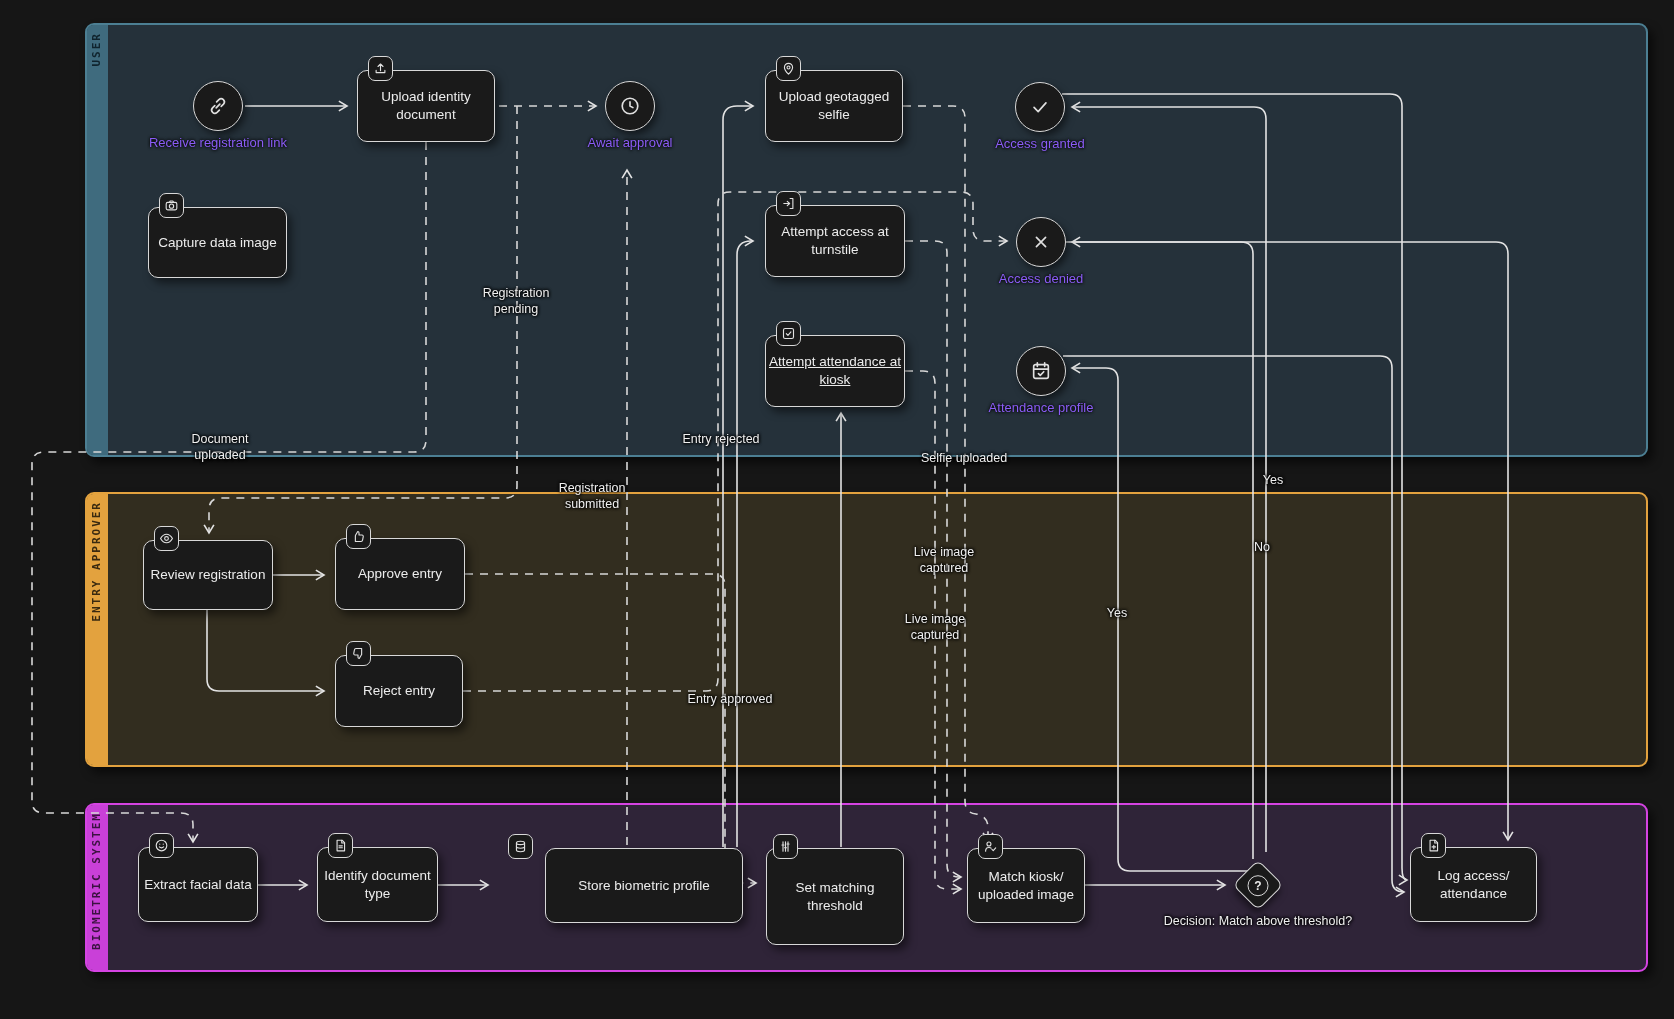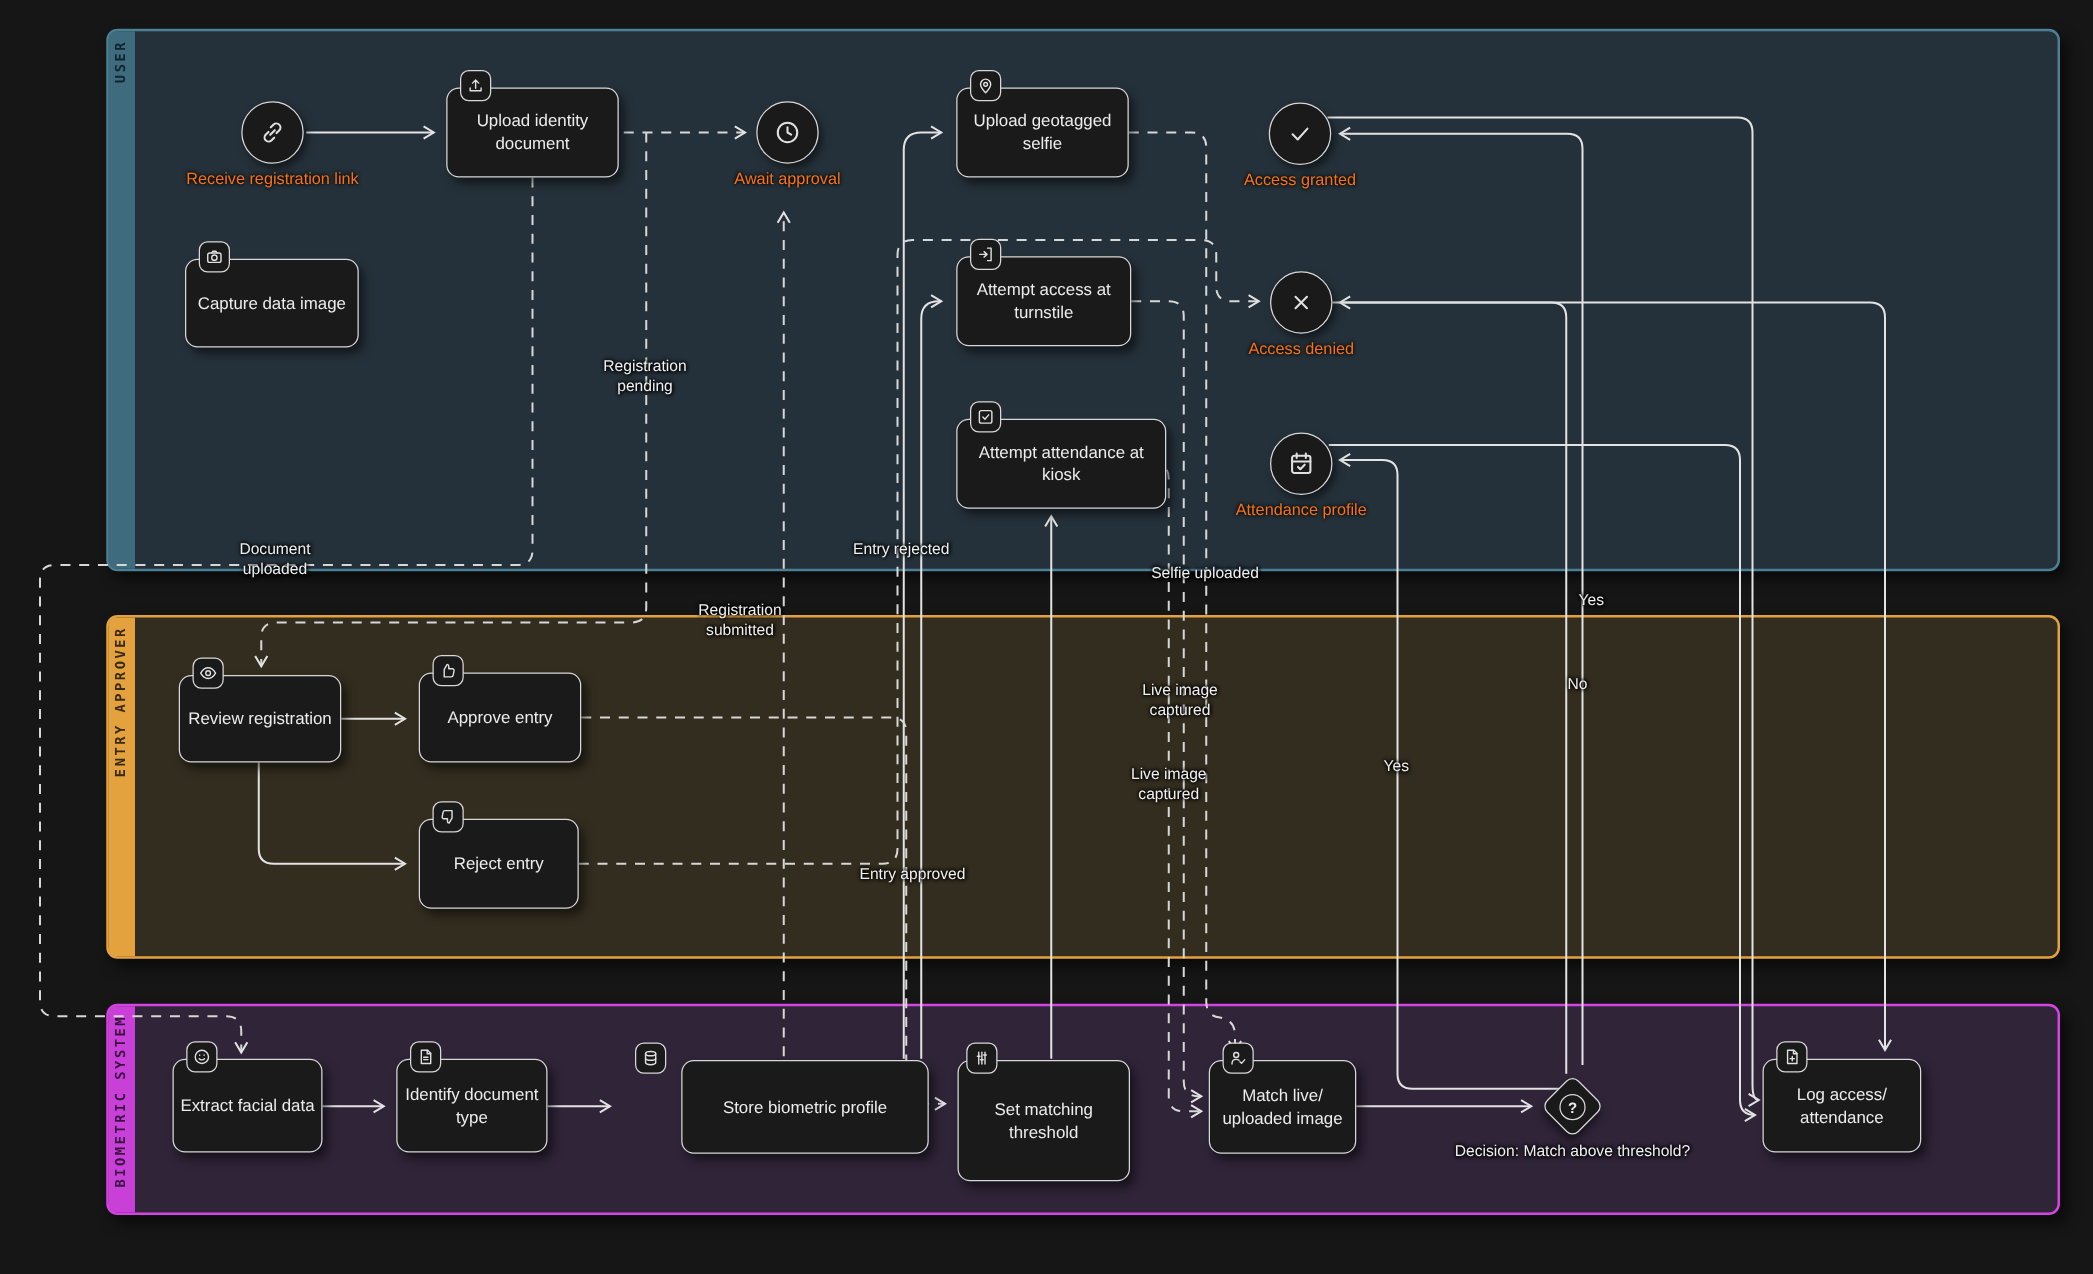--- a/index.html
+++ b/index.html
@@ -17,21 +17,21 @@
   .node{position:absolute;z-index:5;box-sizing:border-box;background:#1a1a1a;
         border:1.7px solid #d8d8d8;color:#ececec;}
   .task{border-radius:10px;display:flex;align-items:center;justify-content:center;text-align:center;
         padding:4px 0;font-size:13.5px;line-height:1.3;box-shadow:4px 5px 8px rgba(0,0,0,.5);}
   .event{border-radius:50%;display:flex;align-items:center;justify-content:center;
         box-shadow:3px 4px 7px rgba(0,0,0,.5);}
   .badge{position:absolute;width:25px;height:25px;border-radius:7px;background:#1a1a1a;
         border:1.7px solid #d8d8d8;box-sizing:border-box;display:flex;align-items:center;
         justify-content:center;z-index:6;}
   .icon{stroke:#e0e0e0;fill:none;stroke-width:1.8;stroke-linecap:round;stroke-linejoin:round;}
-  .nlabel{position:absolute;z-index:6;transform:translate(-50%,0);text-align:center;color:#f97316;
+  .nlabel{position:absolute;z-index:6;transform:translate(-50%,0);text-align:center;color:#8b5cf6;
         font-size:13px;line-height:1.25;text-shadow:0 1px 3px rgba(0,0,0,.9),0 -1px 3px rgba(0,0,0,.9);}
   .elabel{position:absolute;z-index:7;transform:translate(-50%,-50%);text-align:center;color:#f0f0f0;
         font-size:12.5px;line-height:1.28;
         text-shadow:0 1px 3px rgba(0,0,0,.95),0 -1px 3px rgba(0,0,0,.95),1px 0 3px rgba(0,0,0,.95);}
   .nowrap{white-space:nowrap;}
   .diamond{position:absolute;z-index:5;width:36px;height:36px;background:#1a1a1a;
         border:1.7px solid #d8d8d8;border-radius:7px;transform:rotate(45deg);box-sizing:border-box;
         box-shadow:3px 4px 7px rgba(0,0,0,.5);display:flex;align-items:center;justify-content:center;}
   .diamond-inner{transform:rotate(-45deg);width:19px;height:19px;border:1.6px solid #d8d8d8;
         border-radius:50%;display:flex;align-items:center;justify-content:center;color:#ececec;
@@ -220,21 +220,21 @@
       </svg>
     </div>
     <div class="node task" style="left: 765px; top: 205px; width: 140px; height: 72px;">
       <span>Attempt access at turnstile</span>
     </div>
     <div class="badge" style="left: 776px; top: 191px;">
       <svg class="icon" width="15" height="15">
         <use href="#i-login"></use>
       </svg>
     </div>
-    <div class="node task" style="left: 765px; top: 335px; width: 168px; height: 72px;">
+    <div class="node task" style="left: 765px; top: 335px; width: 140px; height: 72px; text-decoration: underline;">
       <span>Attempt attendance at kiosk</span>
     </div>
     <div class="badge" style="left: 776px; top: 321px;">
       <svg class="icon" width="15" height="15">
         <use href="#i-check-square"></use>
       </svg>
     </div>
     <div class="node event" style="left: 1015px; top: 82px; width: 50px; height: 50px;">
       <svg class="icon" width="22" height="22">
         <use href="#i-check"></use>
@@ -313,21 +313,21 @@
     </div>
     <div class="node task" style="left: 766px; top: 848px; width: 138px; height: 97px;">
       <span>Set matching threshold</span>
     </div>
     <div class="badge" style="left: 773px; top: 834px;">
       <svg class="icon" width="15" height="15">
         <use href="#i-sliders"></use>
       </svg>
     </div>
     <div class="node task" style="left: 967px; top: 848px; width: 118px; height: 75px;">
-      <span>Match live/ uploaded image</span>
+      <span>Match kiosk/ uploaded image</span>
     </div>
     <div class="badge" style="left: 978px; top: 834px;">
       <svg class="icon" width="15" height="15">
         <use href="#i-person-check"></use>
       </svg>
     </div>
     <div class="diamond" style="left: 1240px; top: 867px;">
       <div class="diamond-inner">?</div>
     </div>
     <div class="node task" style="left: 1410px; top: 847px; width: 127px; height: 75px;">

